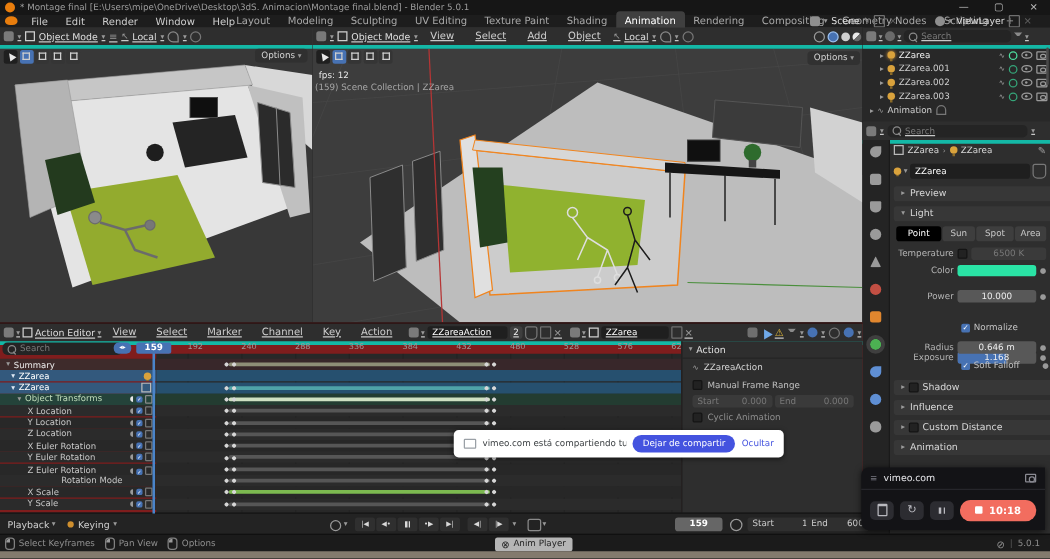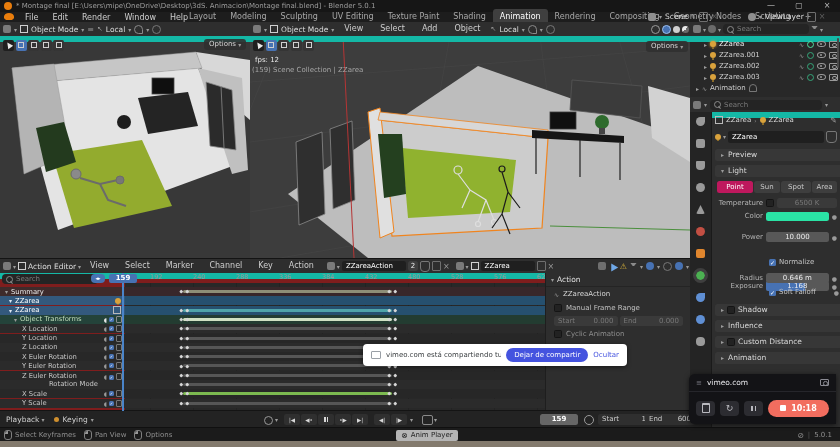--- a/index.html
+++ b/index.html
@@ -1,21 +1,21 @@
 <!DOCTYPE html>
 <html><head>
 <meta charset="utf-8">
 <style>
   html,body{margin:0;padding:0;background:#111;}
   #root{position:relative;width:840px;height:447px;background:#1d1d1d;overflow:hidden;
         font-family:"DejaVu Sans","Liberation Sans",sans-serif;font-size:8px;color:#c8c8c8;
         -webkit-font-smoothing:antialiased;}
   .a{position:absolute;}
   .f{display:flex;align-items:center;}
-  .hdr{background:#2e2e2e;border-bottom:6px solid #14b8a6;}
+  .hdr{background:#2e2e2e;border-bottom:3px solid #14b8a6;text-decoration:underline;}
   .menu-item{padding:0 7px;color:#cecece;font-size:8px;line-height:14px;cursor:default;}
   .tab{padding:0 7px;color:#a8a8a8;font-size:8px;line-height:15px;border-radius:3px 3px 0 0;}
   .tab.active{background:#3f3f3f;color:#fff;}
   .fld{background:#585858;border-radius:2.5px;color:#ededed;font-size:7px;line-height:10px;height:10px;text-align:center;overflow:hidden;white-space:nowrap;}
   .fld.dim{background:#3a3a3a;color:#787878;}
   .ph{background:#373737;border-radius:2.5px;color:#d8d8d8;font-size:7.5px;line-height:12px;height:12px;padding-left:6px;overflow:hidden;white-space:nowrap;}
   .cb{width:7px;height:7px;border-radius:1.5px;background:#4772b3;color:#fff;font-size:6px;line-height:7px;text-align:center;display:inline-block;flex:none;}
   .cb.off{background:#222;border:1px solid #141414;width:6px;height:6px;}
   .caret{color:#9a9a9a;font-size:6px;}
   .lbl{color:#b4b4b4;font-size:7px;text-align:right;white-space:nowrap;overflow:hidden;}
@@ -363,21 +363,21 @@
         <span class="caret" style="margin-right:4px;">▸</span>
         <span>Preview</span>
       </div>
 
     <div class="ph a f" style="left:25px;top:68px;width:122px;">
         <span class="caret" style="margin-right:4px;">▾</span>
         <span>Light</span>
       </div>
 
     <div class="a f" style="left:27px;top:84px;width:120px;height:12px;gap:1px;">
-      <span class="fld" style="width:36px;height:12px;line-height:12px;background:#be185d;color:#fff;">Point</span>
+      <span class="fld" style="width:36px;height:12px;line-height:12px;background:#000000;color:#fff;">Point</span>
       <span class="fld" style="width:26px;height:12px;line-height:12px;background:#3e3e3e;color:#c8c8c8;">Sun</span>
       <span class="fld" style="width:30px;height:12px;line-height:12px;background:#3e3e3e;color:#c8c8c8;">Spot</span>
       <span class="fld" style="width:25px;height:12px;line-height:12px;background:#3e3e3e;color:#c8c8c8;">Area</span>
     </div>
 
     <div class="a f" style="left:25px;top:101px;width:122px;height:10px;gap:3px;">
       <span class="lbl" style="width:48px;">Temperature</span>
       <span class="cb off"></span>
       <span class="fld dim" style="flex:1;">6500 K</span>
     </div>

